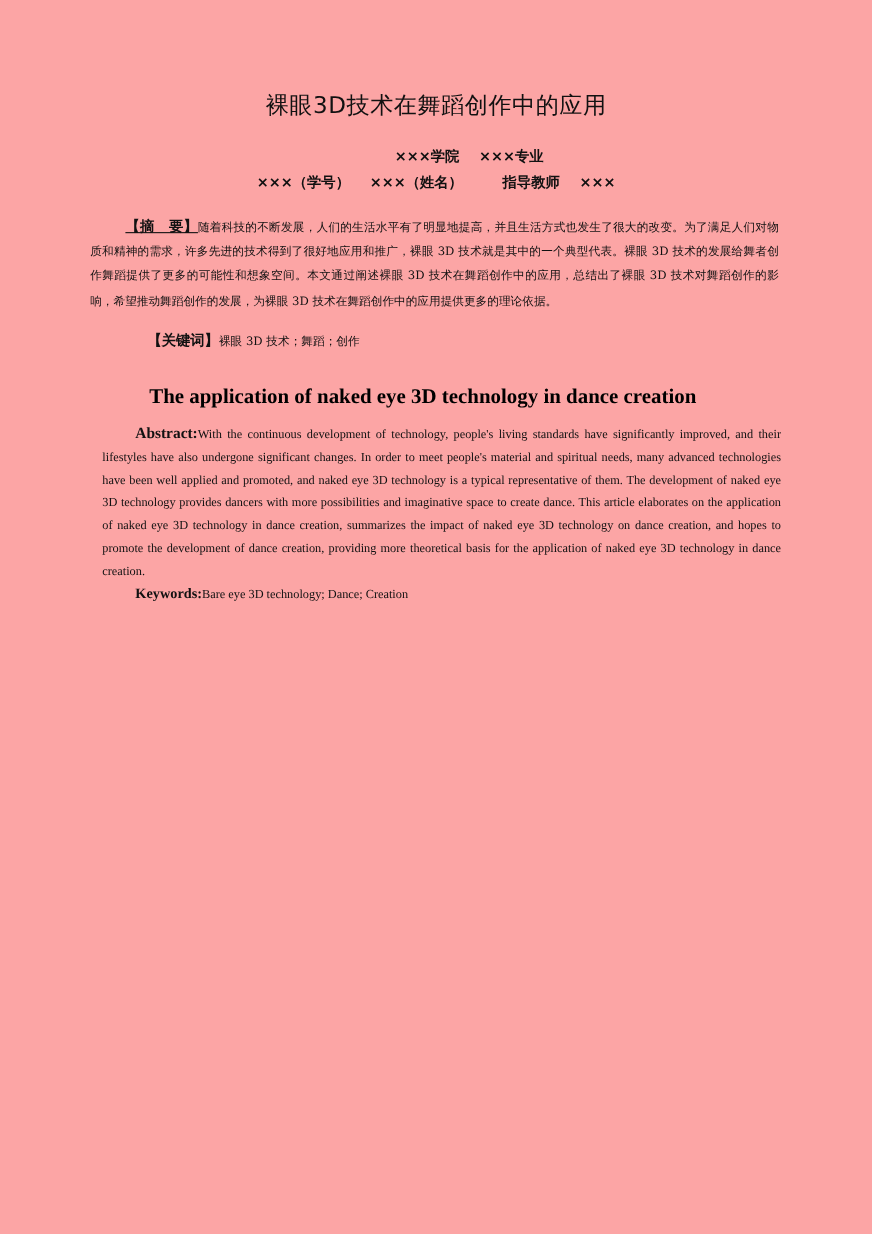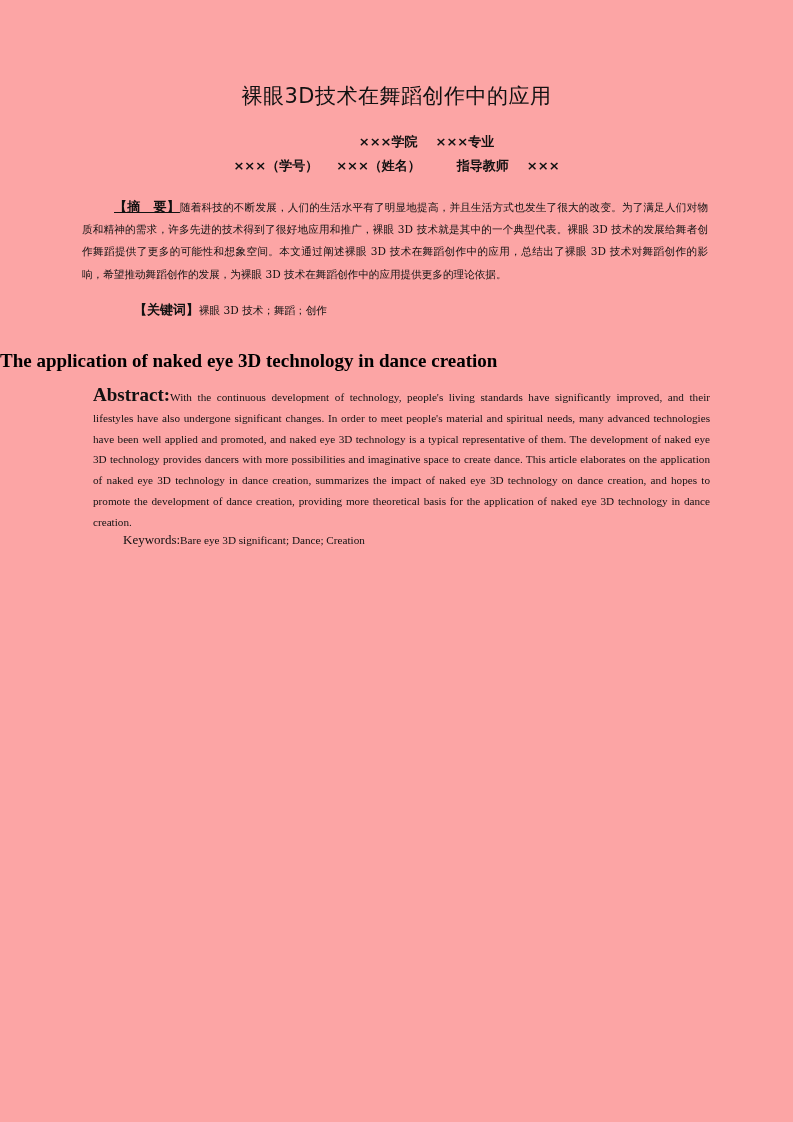--- a/index.html
+++ b/index.html
@@ -26,34 +26,34 @@
       text-align: justify; color: #111;
     }
     .cn-abstract .label { font-family: "DejaVu Sans", sans-serif; font-weight: bold; font-size: 13px; margin-left: 32px; text-decoration: underline; }
     .cn-keywords {
       position: absolute; left: 114px; top: 301px;
       font-family: "DejaVu Serif", serif; font-size: 10.6px; color: #111;
     }
     .cn-keywords .label { font-family: "DejaVu Sans", sans-serif; font-weight: bold; font-size: 13px; margin-left: 20px; }
 
     .en-title {
-      position: absolute; left: 0; width: 633px; top: 350px; text-align: left;
+      position: absolute; left: 0; width: 633px; top: 350px; text-align: right;
       font-family: "Liberation Serif", serif; font-weight: bold; font-size: 19px; color: #000;
     }
     .en-abstract {
       position: absolute; left: 93px; width: 617px; top: 385px;
       font-family: "Liberation Serif", serif; font-size: 11.2px; line-height: 20.8px;
       text-align: justify; color: #111;
     }
-    .en-abstract .label { font-weight: bold; font-size: 19px; }
+    .en-abstract .label { font-weight: bold; font-size: 14px; margin-left: 30px; }
     .en-keywords {
       position: absolute; left: 123px; top: 532px;
       font-family: "Liberation Serif", serif; font-size: 11.2px; color: #111;
     }
-    .en-keywords .label { font-weight: normal; font-size: 13px; }
+    .en-keywords .label { font-weight: bold; font-size: 13px; }
   </style>
 </head>
 <body>
 
 <div class="page">
   <div class="cn-title">裸眼3D技术在舞蹈创作中的应用</div>
 
   <div class="affil l1">
     <span class="b">×××学院</span><span class="gap"></span><span class="b">×××专业</span>
   </div>
@@ -69,15 +69,15 @@
     <span class="label">【关键词】</span><span>裸眼 3D 技术；舞蹈；创作</span>
   </div>
 
   <div class="en-title">The application of naked eye 3D technology in dance creation</div>
 
   <div class="en-abstract">
     <span class="label">Abstract:</span><span>With the continuous development of technology, people's living standards have significantly improved, and their lifestyles have also undergone significant changes. In order to meet people's material and spiritual needs, many advanced technologies have been well applied and promoted, and naked eye 3D technology is a typical representative of them. The development of naked eye 3D technology provides dancers with more possibilities and imaginative space to create dance. This article elaborates on the application of naked eye 3D technology in dance creation, summarizes the impact of naked eye 3D technology on dance creation, and hopes to promote the development of dance creation, providing more theoretical basis for the application of naked eye 3D technology in dance creation.</span>
   </div>
 
   <div class="en-keywords">
-    <span class="label">Keywords:</span><span>Bare eye 3D significant; Dance; Creation</span>
+    <span class="label">Keywords:</span><span>Bare eye 3D technology; Dance; Creation</span>
   </div>
 </div>
 
 </body></html>

